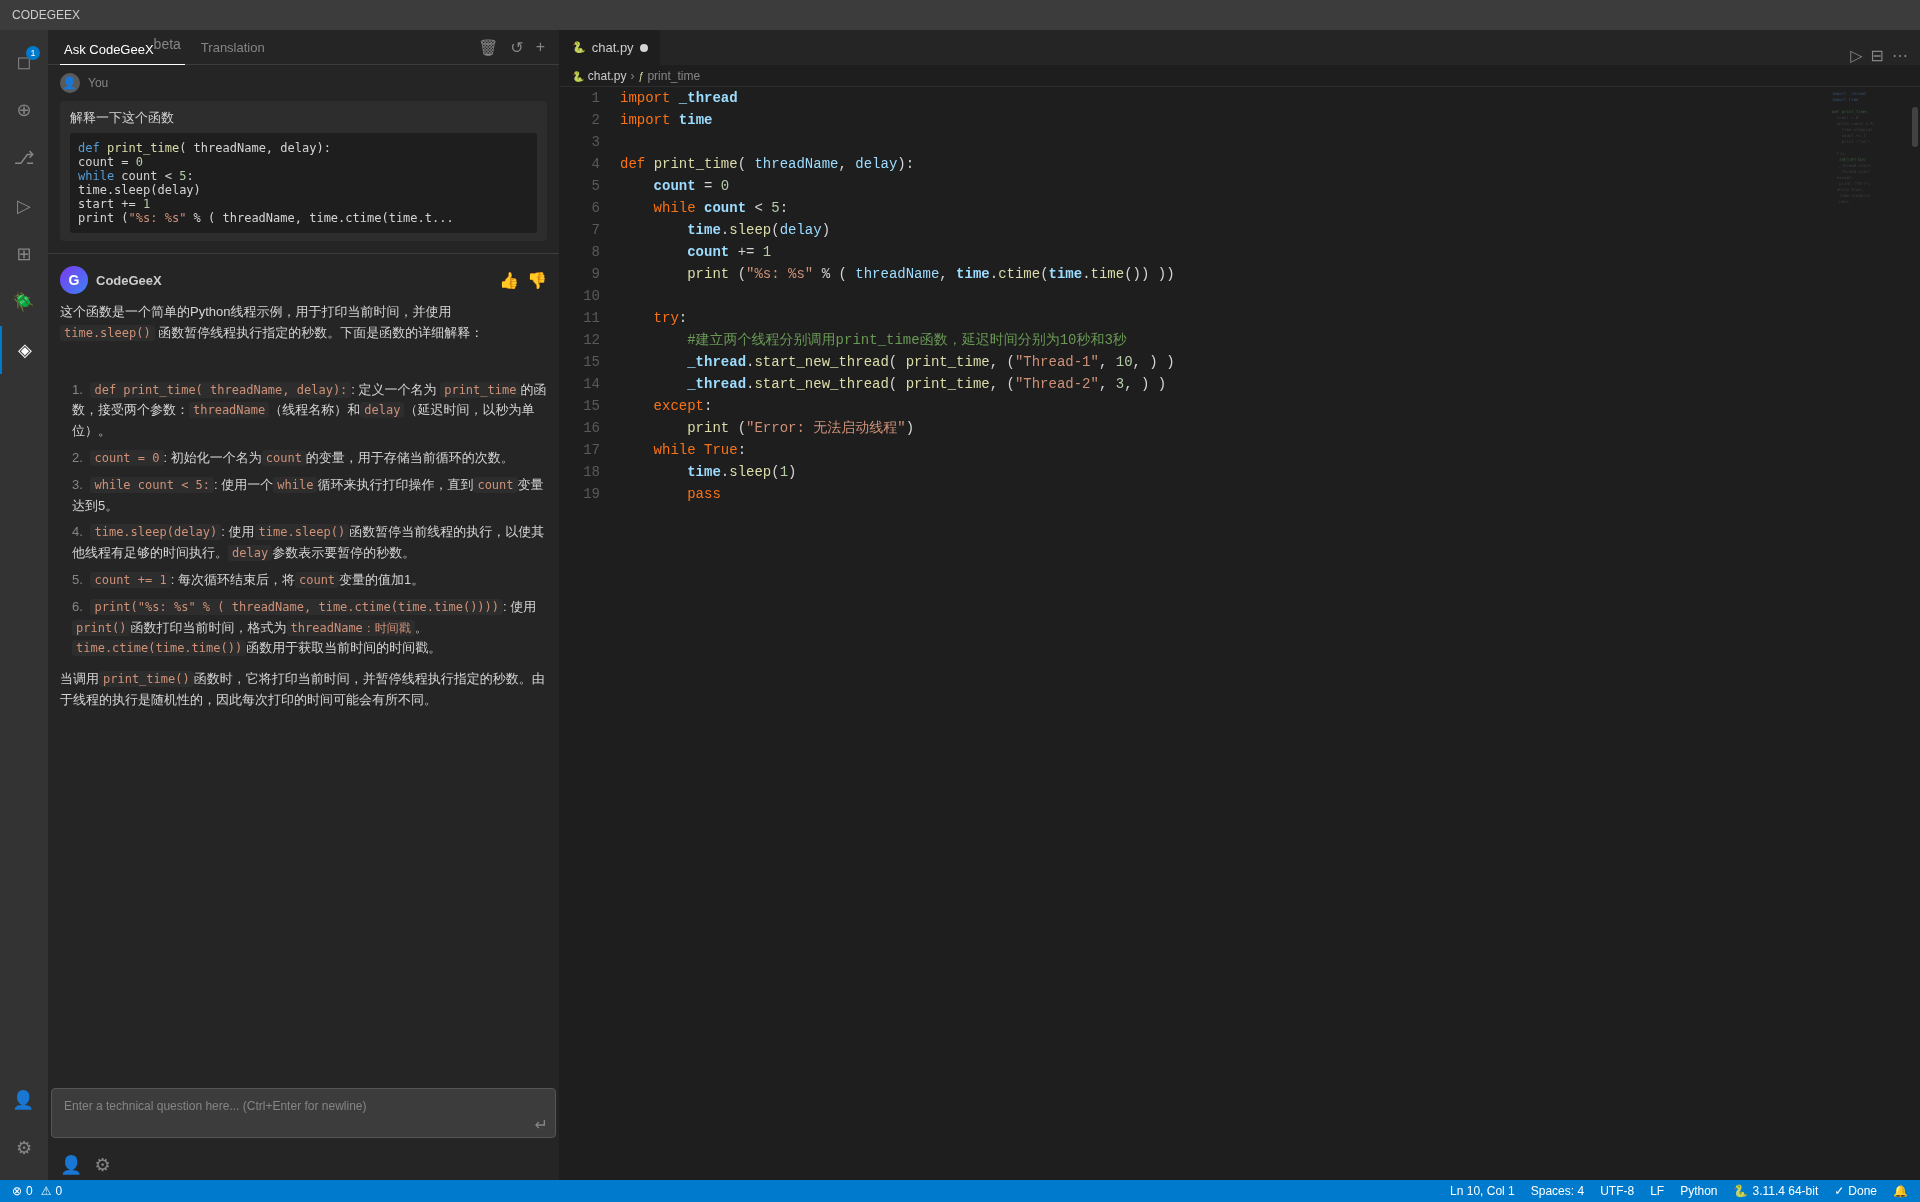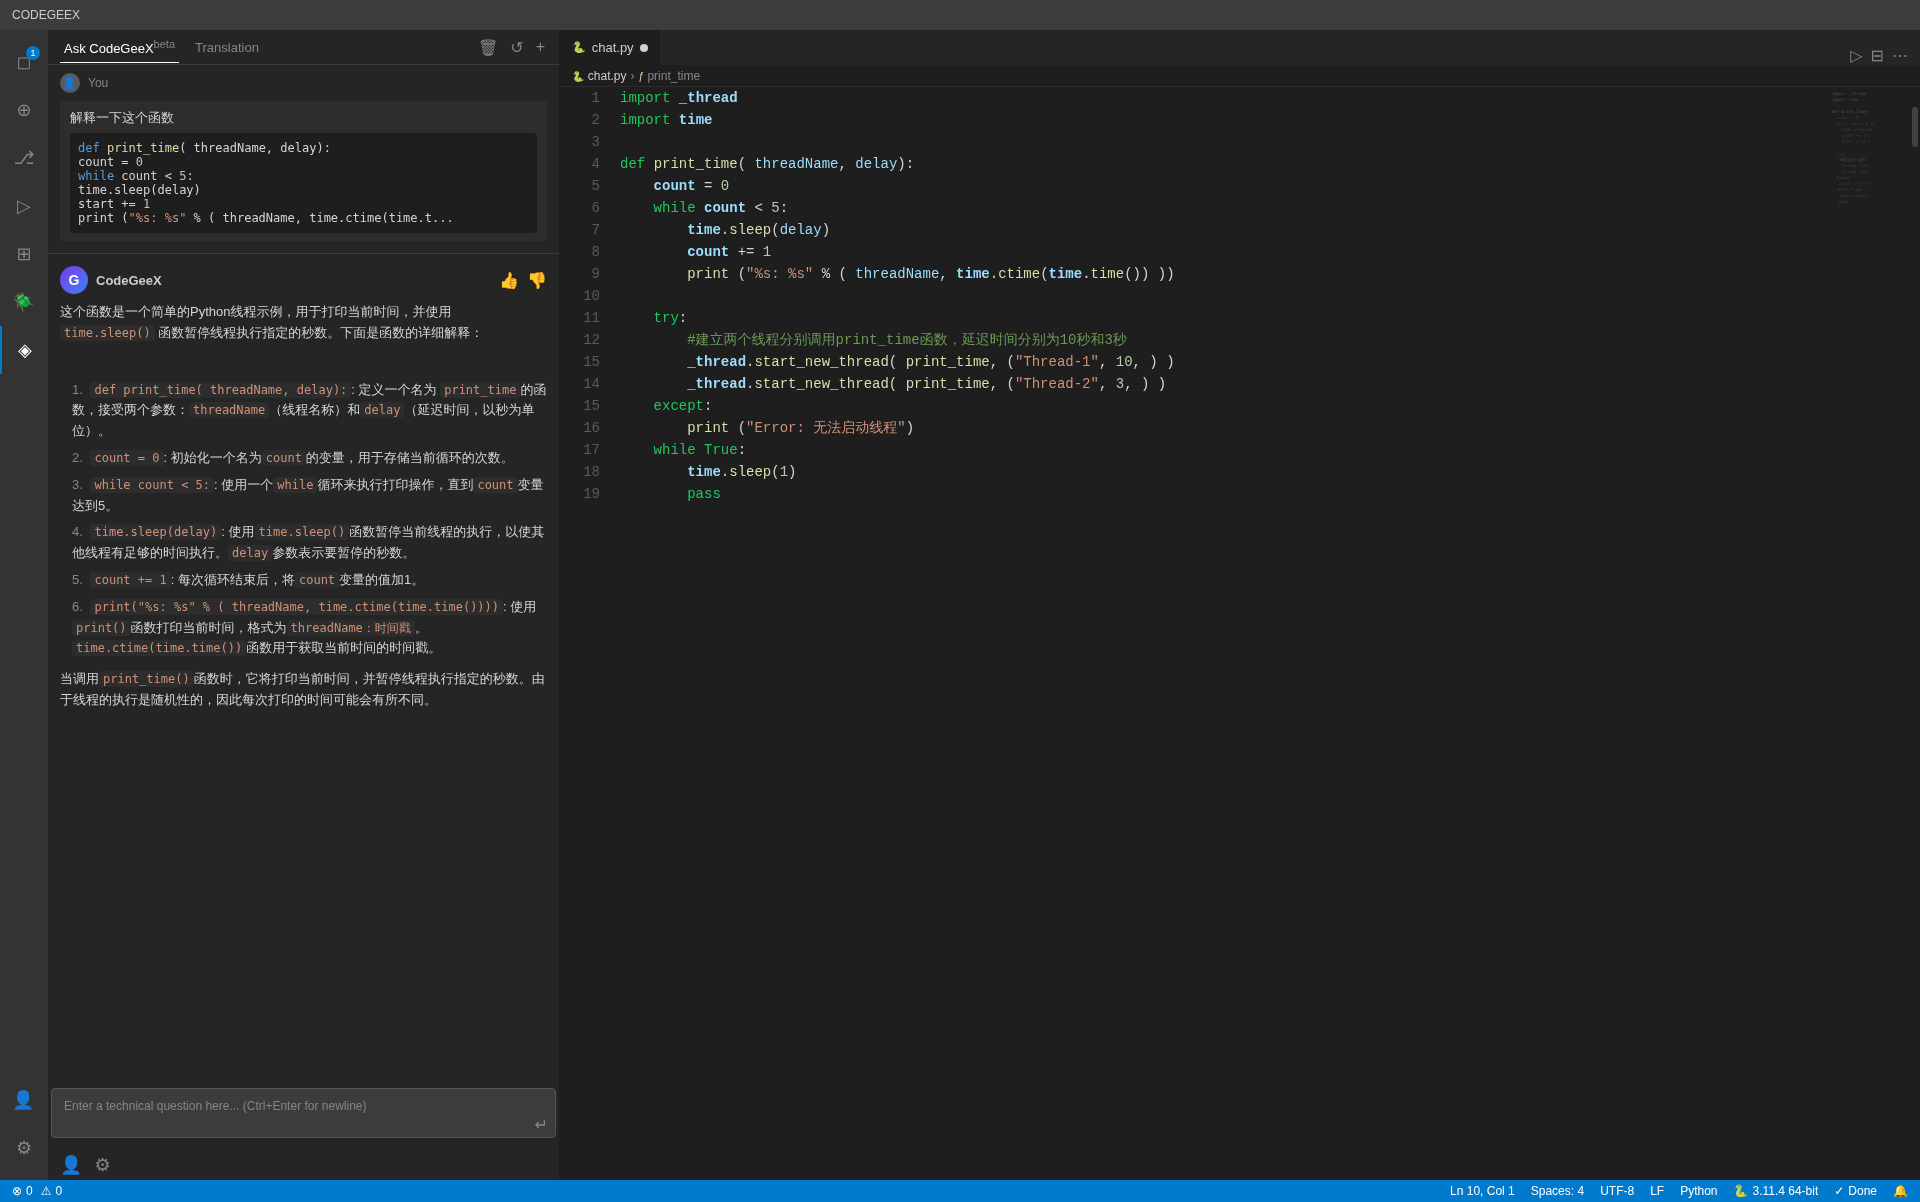--- a/index.html
+++ b/index.html
@@ -112,21 +112,21 @@
     .sidebar-tab.active::after {
       content: '';
       position: absolute;
       bottom: -1px;
       left: 0;
       right: 0;
       height: 1px;
       background: #ffffff;
     }
     .sidebar-tab-beta {
-      font-size: 11px;
+      font-size: 14px;
       color: #858585;
       vertical-align: super;
     }
     .sidebar-actions {
       margin-left: auto;
       display: flex;
       gap: 8px;
       color: #858585;
     }
     .sidebar-actions span {
@@ -411,21 +411,21 @@
       padding-left: 10px;
       overflow-x: auto;
     }
     .code-line {
       height: 22px;
       white-space: pre;
       display: flex;
       align-items: center;
     }
     
-    .kw { color: #22c55e; }
+    .kw { color: #f97316; }
     .fn { color: #dcdcaa; }
     .var { color: #9cdcfe; font-weight: bold; }
     .num { color: #b5cea8; }
     .str { color: #ce9178; }
     .op { color: #d4d4d4; }
     .cm { color: #6a9955; }
     .plain { color: #d4d4d4; }
     .param { color: #9cdcfe; }
 
     

